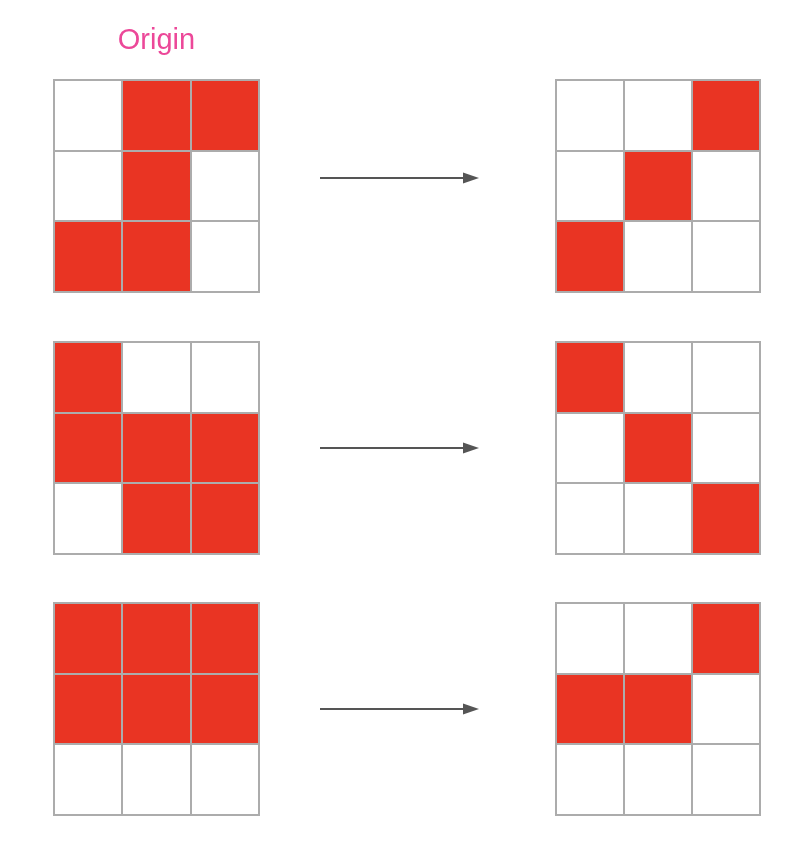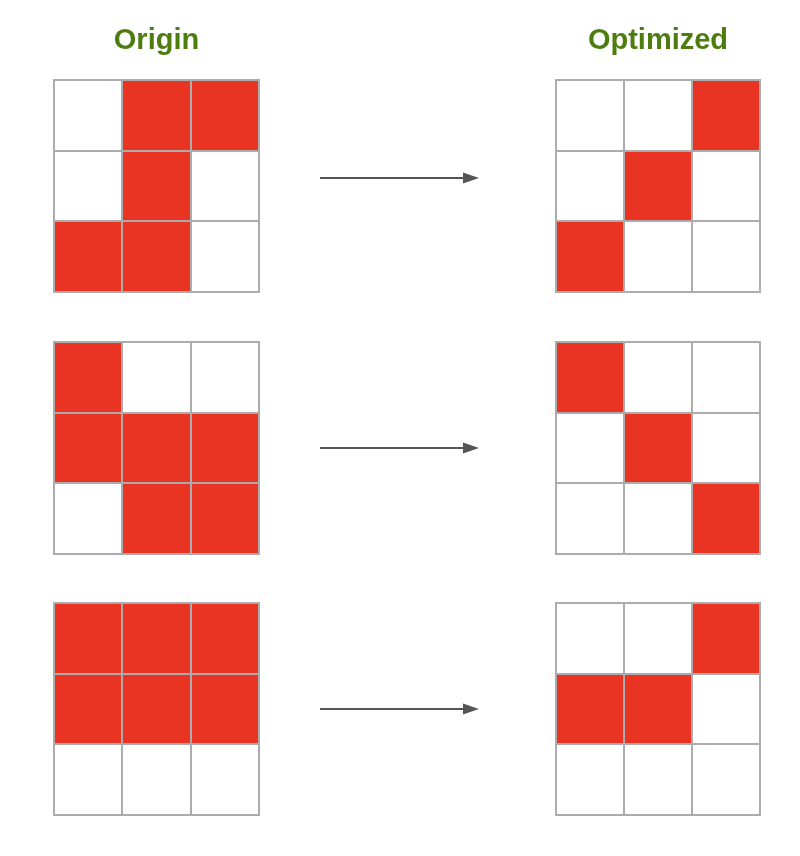--- a/index.html
+++ b/index.html
@@ -15,22 +15,22 @@
     background: #ffffff;
     overflow: hidden;
   }
   .col-title {
     position: absolute;
     top: 20px;
     height: 38px;
     line-height: 38px;
     text-align: center;
     font-size: 29px;
-    color: #4d7c0f;
-    font-weight: 700;
+    color: #ec4899;
+    font-weight: 400;
   }
   .col-title.left  { left: 53px;  width: 207px; }
   .col-title.right { left: 555px; width: 206px; }
 
   .grid3 {
     position: absolute;
     display: grid;
     grid-template-columns: repeat(3, 1fr);
     grid-template-rows: repeat(3, 1fr);
     box-sizing: border-box;
@@ -59,21 +59,20 @@
   .arrow.row-1 { top: 438px; }
   .arrow.row-2 { top: 699px; }
 </style>
 </head>
 <body>
 
 <div class="canvas">
 
   <div class="col-title left">Origin</div>
 
-  <div class="col-title right">Optimized</div>
 
   <div class="grid3 col-left row-0">
       <div class="cell"></div>
       <div class="cell filled"></div>
       <div class="cell filled"></div>
       <div class="cell"></div>
       <div class="cell filled"></div>
       <div class="cell"></div>
       <div class="cell filled"></div>
       <div class="cell filled"></div>

